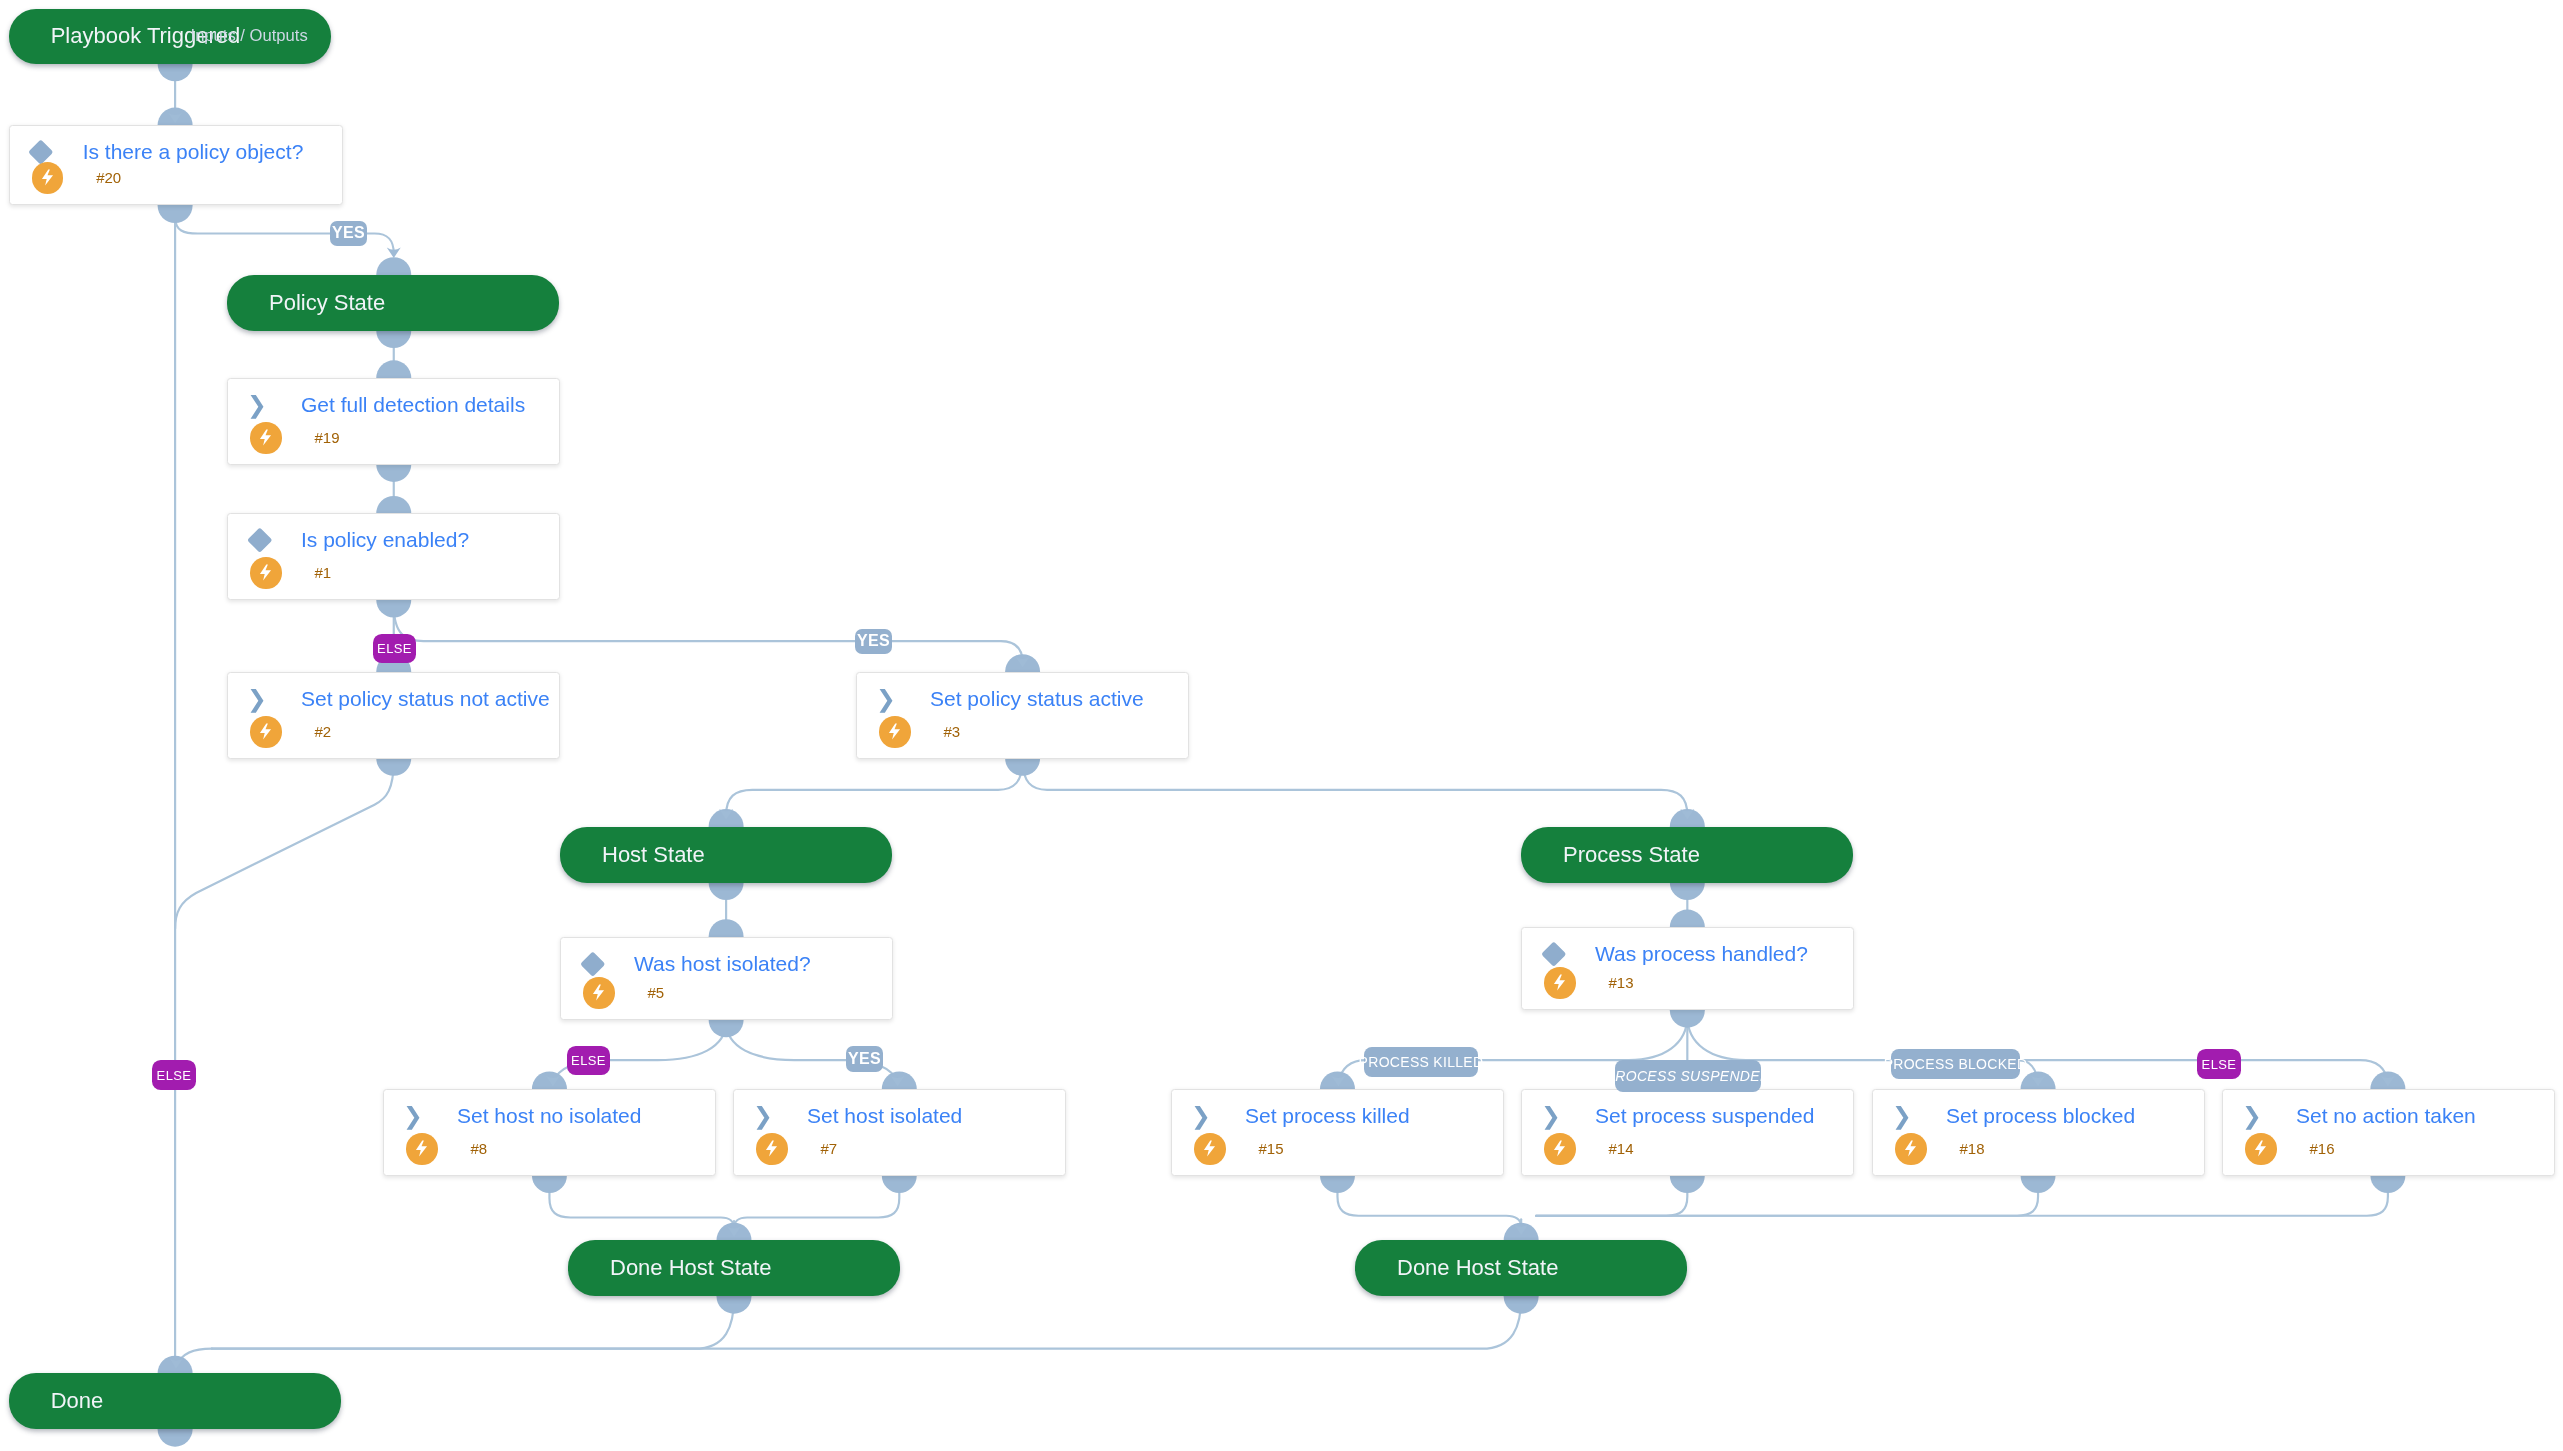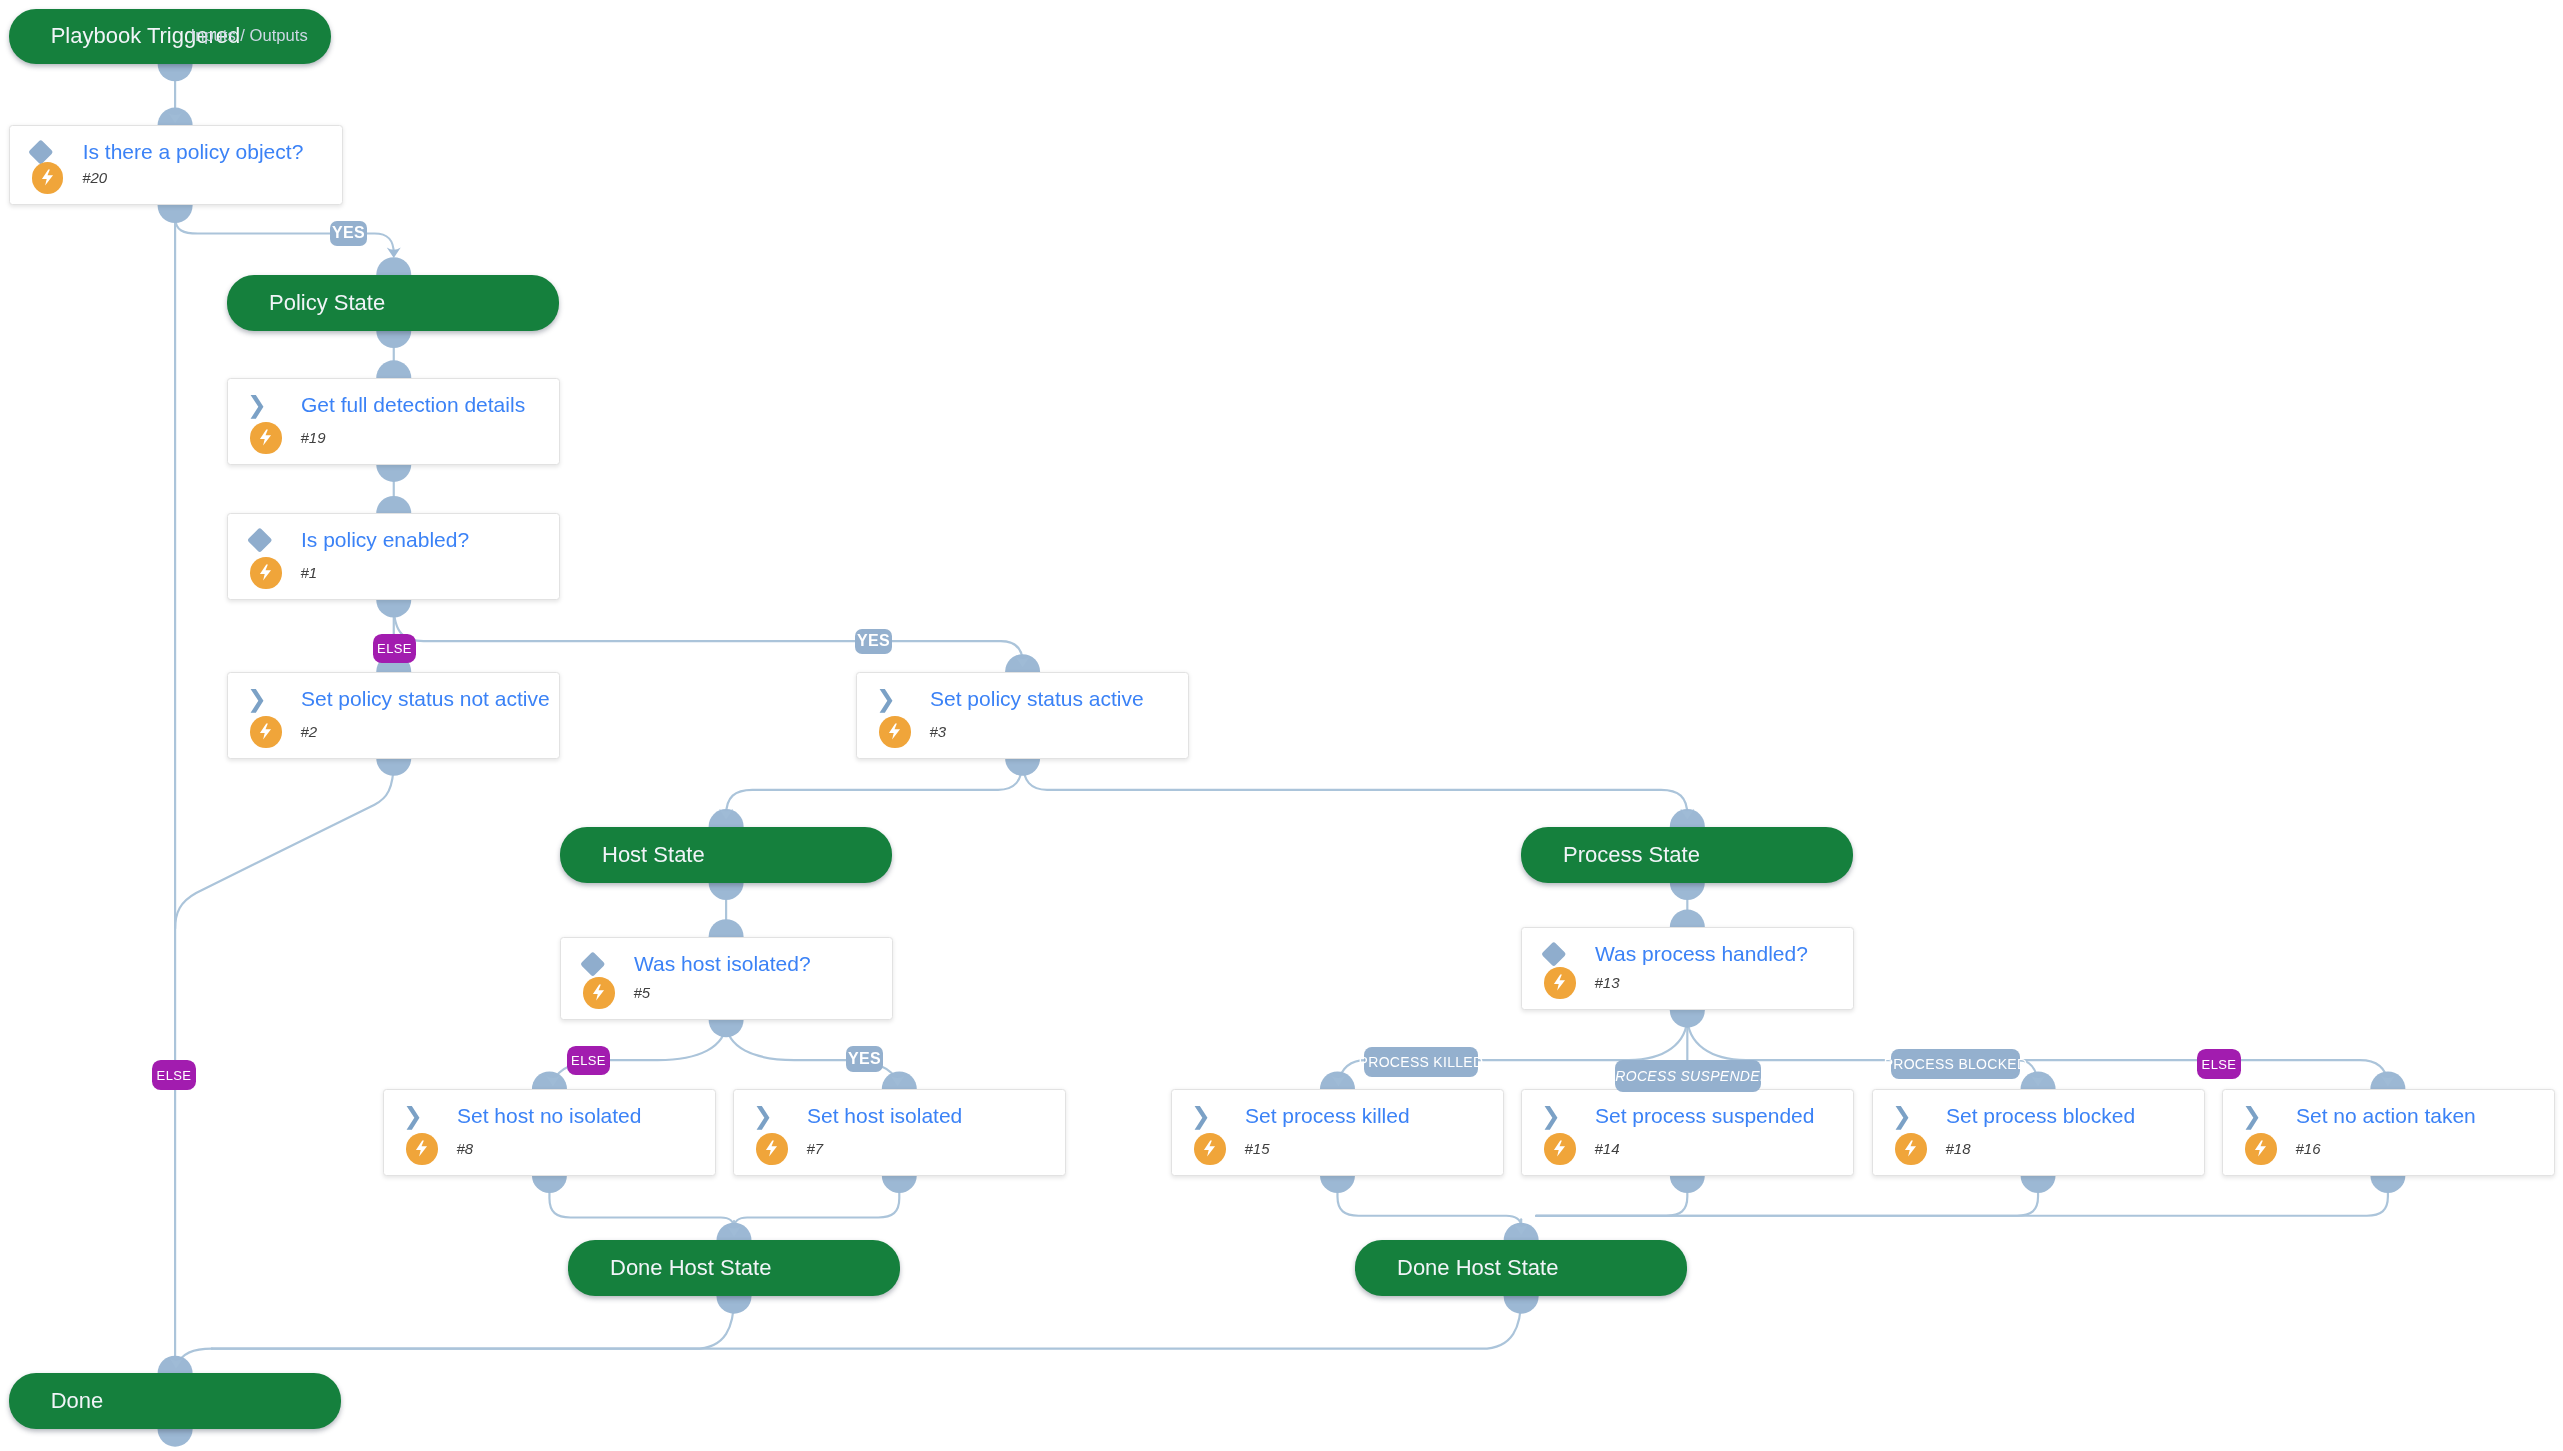--- a/index.html
+++ b/index.html
@@ -14,21 +14,21 @@
   
   .node{position:absolute;z-index:2;background:#ffffff;border:0.9px solid #e2e2e2;border-radius:3.5px;
         box-shadow:0 1.7px 4.4px rgba(0,0,0,.10);box-sizing:border-box;}
   .node .row1{position:absolute;left:19px;top:14px;display:flex;align-items:center;}
   .node .chev{color:#7ba1c6;font-size:23.6px;font-weight:700;width:35px;line-height:24.5px;}
   .node .diamond-wrap{width:35px;display:flex;align-items:center;}
   .node .diamond{width:17.5px;height:17.5px;background:#8fadcd;border-radius:2.6px;transform:rotate(45deg);margin-left:3.5px;}
   .node .title{color:#3b82f6;font-size:21px;margin-left:19px;white-space:nowrap;}
   .node .row2{position:absolute;left:22px;bottom:10.5px;display:flex;align-items:center;}
   .node .bolt{width:31.5px;height:31.5px;border-radius:50%;background:#f0a53a;display:flex;align-items:center;justify-content:center;}
-  .node .num{color:#404040;font-size:15px;margin-left:19px;font-style:italic;}
+  .node .num{color:#a16207;font-size:15px;margin-left:33px;}
   
   .badge{position:absolute;z-index:3;display:flex;align-items:center;justify-content:center;
          color:#ffffff;border-radius:7px;box-sizing:border-box;white-space:nowrap;}
   .badge-light{background:#94b0ce;font-size:16px;font-weight:700;letter-spacing:0.4px;}
   .badge-proc{background:#94b0ce;font-size:14px;font-weight:400;letter-spacing:0.3px;border-radius:7.9px;}
   .badge-dark{background:#a21caf;font-size:13px;font-weight:400;border-radius:8.7px;letter-spacing:0.4px;}
 </style>
 </head>
 <body>
 

